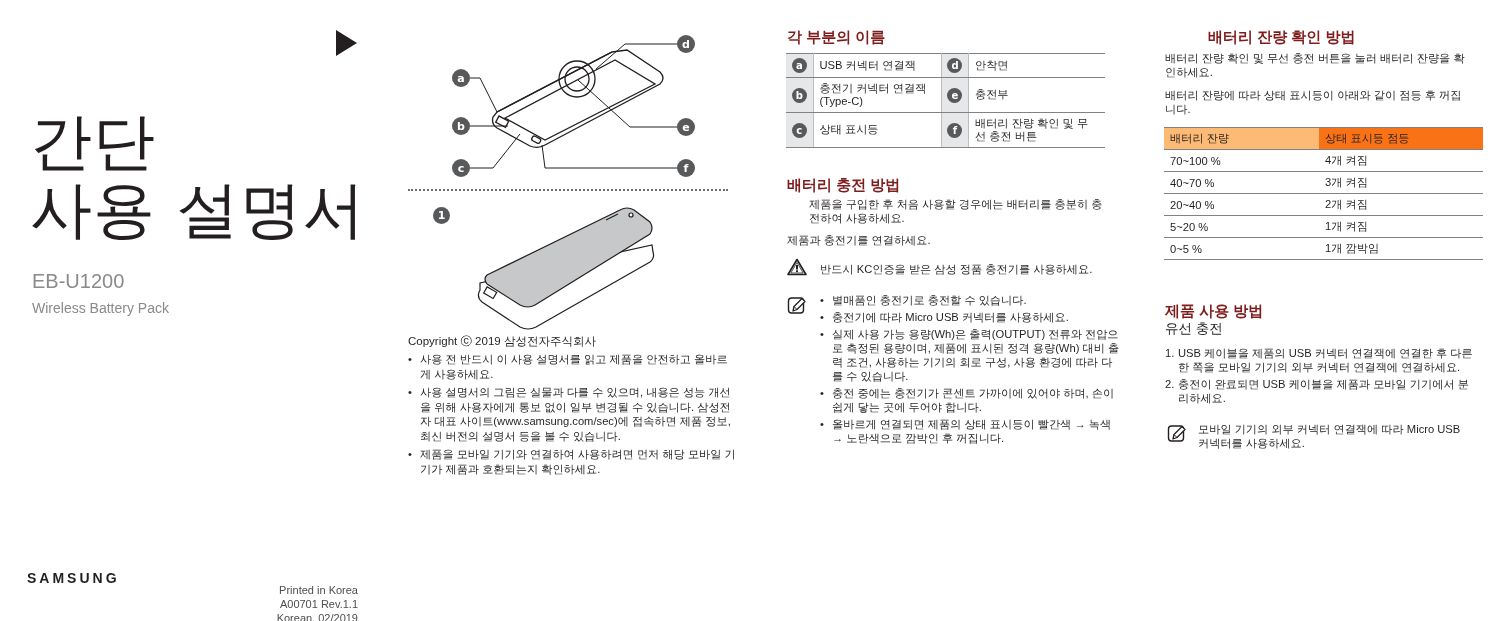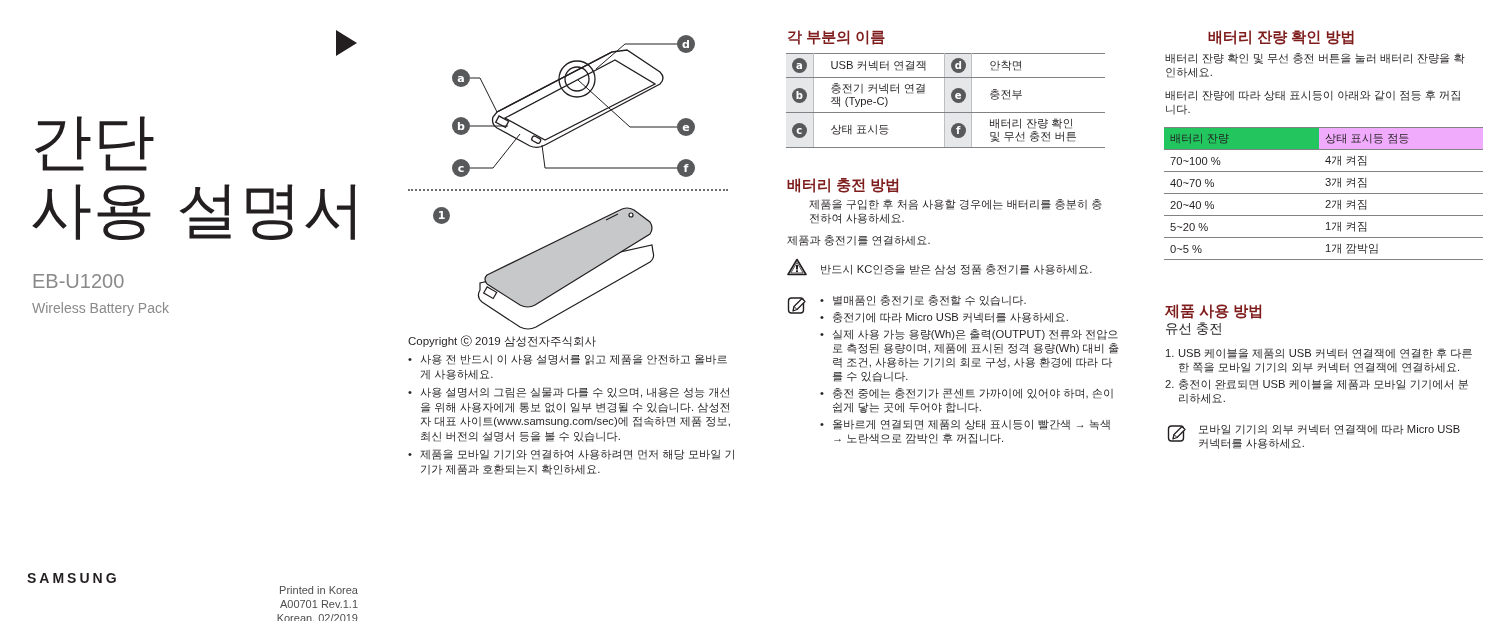--- a/index.html
+++ b/index.html
@@ -35,21 +35,21 @@
     font-family: "Liberation Sans", sans-serif; }
   .bullet::before { content: "•"; position: absolute; left: 0; top: 0; }
 
   
   .h2 { font-size: 15px; font-weight: bold; color: #7f1d1d; font-family: "Liberation Sans", sans-serif; white-space: nowrap; }
   .parts-title { left: 787px; top: 28px; }
   .parts-table { left: 786px; top: 53px; width: 319px; border-collapse: collapse; border-top: 1.5px solid #808285;
     font-family: "Liberation Sans", sans-serif; font-size: 11.2px; }
   .parts-table td { border-bottom: 1.5px solid #808285; vertical-align: middle; line-height: 13.5px; }
   .parts-table td.k { width: 27px; background: #e6e7e8; text-align: center; padding: 4px 0; border-right: 1px solid #bcbec0; }
-  .parts-table td.v { padding: 3px 17px; border-right: 1px solid #bcbec0; }
+  .parts-table td.v { padding: 3px 6px; border-right: 1px solid #bcbec0; }
   .parts-table td.v:last-child { border-right: none; }
   .parts-table tr.r1 td { height: 20px; }
   .parts-table tr.r2 td { height: 35px; }
   .parts-table tr.r3 td { height: 35px; }
   .circ { display: inline-block; width: 15px; height: 15px; border-radius: 50%; background: #58595b; color: #fff;
     font-size: 10px; font-weight: bold; line-height: 15px; text-align: center; font-family: "DejaVu Sans", sans-serif; }
 
   .charge-title { left: 787px; top: 176px; }
   .para { font-size: 11.2px; line-height: 14px; font-family: "Liberation Sans", sans-serif; color: #231f20; }
   .charge-p1 { left: 787px; top: 197px; width: 300px; margin-left: 22px; }
@@ -60,22 +60,22 @@
   .note-bullets { left: 820px; top: 293px; width: 300px; }
   .note-bullets .bullet { margin-bottom: 3px; line-height: 14px; }
 
   
   .battery-title { left: 1165px; top: 28px; padding-left: 43px; }
   .battery-p1 { left: 1165px; top: 51px; width: 300px; }
   .battery-p2 { left: 1165px; top: 88px; width: 300px; }
   .level-table { left: 1164px; top: 127px; width: 319px; border-collapse: collapse; border-top: 1.5px solid #808285;
     font-family: "Liberation Sans", sans-serif; font-size: 11.2px; }
   .level-table td, .level-table th { border-bottom: 1.5px solid #808285; height: 22px; padding: 0 6px; text-align: left; font-weight: normal; }
-  .level-table th.h1 { background: #22c55e; width: 155px; }
-  .level-table th.h2c { background: #f0abfc; }
+  .level-table th.h1 { background: #fdba74; width: 155px; }
+  .level-table th.h2c { background: #f97316; }
 
   .usage-title { left: 1165px; top: 302px; text-align: right; }
   .wired-title { left: 1165px; top: 320px; font-size: 13.5px; color: #231f20; font-family: "Liberation Sans", sans-serif; }
   .steps { left: 1165px; top: 346px; width: 310px; }
   .step { position: relative; padding-left: 13px; font-size: 11.2px; line-height: 14px; margin-bottom: 3px; font-family: "Liberation Sans", sans-serif; }
   .step .num { position: absolute; left: 0; top: 0; }
   .note-icon-2 { left: 1167px; top: 424px; width: 20px; height: 20px; }
   .note2-text { left: 1198px; top: 422px; width: 275px; }
 </style>
 </head>

